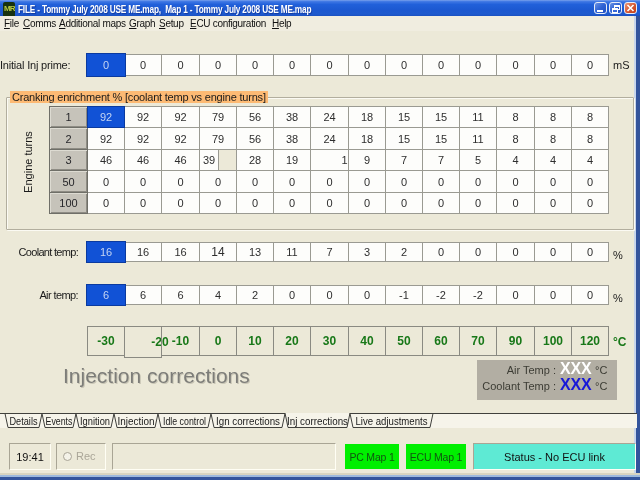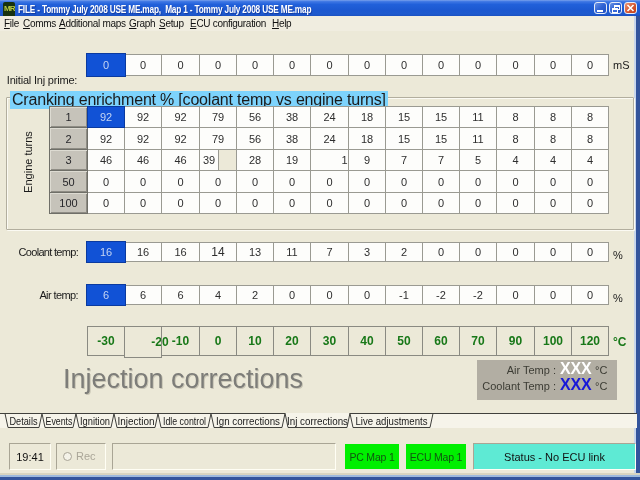--- a/index.html
+++ b/index.html
@@ -30,38 +30,38 @@
 <div class="abs" style="left:59px;top:18px;font-size:10px;letter-spacing:-0.3px;color:#111;"><u>A</u>dditional maps</div>
 <div class="abs" style="left:129px;top:18px;font-size:10px;letter-spacing:-0.3px;color:#111;"><u>G</u>raph</div>
 <div class="abs" style="left:159px;top:18px;font-size:10px;letter-spacing:-0.3px;color:#111;"><u>S</u>etup</div>
 <div class="abs" style="left:190px;top:18px;font-size:10px;letter-spacing:-0.3px;color:#111;"><u>E</u>CU configuration</div>
 <div class="abs" style="left:272px;top:18px;font-size:10px;letter-spacing:-0.3px;color:#111;"><u>H</u>elp</div>
 <div class="abs" style="left:634px;top:16px;width:2px;height:459px;background:#c7d5ec;"></div>
 <div class="abs" style="left:636px;top:16px;width:4px;height:459px;background:#33549c;"></div>
 <div class="abs" style="left:0;top:473px;width:640px;height:2px;background:#d8d4c0;"></div>
 <div class="abs" style="left:0;top:475px;width:640px;height:2px;background:#9db9dd;"></div>
 <div class="abs" style="left:0;top:477px;width:640px;height:3px;background:#33549c;"></div>
-<div class="lbl" style="left:0;top:74px;width:84px;text-align:center;letter-spacing:-0.2px;">Initial Inj prime:</div>
+<div class="lbl" style="left:0;top:59px;width:84px;text-align:left;letter-spacing:-0.2px;">Initial Inj prime:</div>
 <div class="abs" style="left:86px;top:53px;width:40px;height:24px;background:#1152d6;border:1px solid #0a3aa0;color:#c4d4f2;font-size:11px;display:flex;align-items:center;justify-content:center;z-index:3;">0</div>
 <div class="abs" style="left:124px;top:54px;width:38px;height:22px;background:#fdfdfb;border:1px solid #9a9a92;color:#2e2e2e;font-size:11px;display:flex;align-items:center;justify-content:center;">0</div>
 <div class="abs" style="left:161px;top:54px;width:39px;height:22px;background:#fdfdfb;border:1px solid #9a9a92;color:#2e2e2e;font-size:11px;display:flex;align-items:center;justify-content:center;">0</div>
 <div class="abs" style="left:199px;top:54px;width:38px;height:22px;background:#fdfdfb;border:1px solid #9a9a92;color:#2e2e2e;font-size:11px;display:flex;align-items:center;justify-content:center;">0</div>
 <div class="abs" style="left:236px;top:54px;width:38px;height:22px;background:#fdfdfb;border:1px solid #9a9a92;color:#2e2e2e;font-size:11px;display:flex;align-items:center;justify-content:center;">0</div>
 <div class="abs" style="left:273px;top:54px;width:38px;height:22px;background:#fdfdfb;border:1px solid #9a9a92;color:#2e2e2e;font-size:11px;display:flex;align-items:center;justify-content:center;">0</div>
 <div class="abs" style="left:310px;top:54px;width:39px;height:22px;background:#fdfdfb;border:1px solid #9a9a92;color:#2e2e2e;font-size:11px;display:flex;align-items:center;justify-content:center;">0</div>
 <div class="abs" style="left:348px;top:54px;width:38px;height:22px;background:#fdfdfb;border:1px solid #9a9a92;color:#2e2e2e;font-size:11px;display:flex;align-items:center;justify-content:center;">0</div>
 <div class="abs" style="left:385px;top:54px;width:38px;height:22px;background:#fdfdfb;border:1px solid #9a9a92;color:#2e2e2e;font-size:11px;display:flex;align-items:center;justify-content:center;">0</div>
 <div class="abs" style="left:422px;top:54px;width:38px;height:22px;background:#fdfdfb;border:1px solid #9a9a92;color:#2e2e2e;font-size:11px;display:flex;align-items:center;justify-content:center;">0</div>
 <div class="abs" style="left:459px;top:54px;width:38px;height:22px;background:#fdfdfb;border:1px solid #9a9a92;color:#2e2e2e;font-size:11px;display:flex;align-items:center;justify-content:center;">0</div>
 <div class="abs" style="left:496px;top:54px;width:39px;height:22px;background:#fdfdfb;border:1px solid #9a9a92;color:#2e2e2e;font-size:11px;display:flex;align-items:center;justify-content:center;">0</div>
 <div class="abs" style="left:534px;top:54px;width:38px;height:22px;background:#fdfdfb;border:1px solid #9a9a92;color:#2e2e2e;font-size:11px;display:flex;align-items:center;justify-content:center;">0</div>
 <div class="abs" style="left:571px;top:54px;width:38px;height:22px;background:#fdfdfb;border:1px solid #9a9a92;color:#2e2e2e;font-size:11px;display:flex;align-items:center;justify-content:center;">0</div>
 <div class="lbl" style="left:613px;top:59px;">mS</div>
 <div class="abs" style="left:6px;top:97px;width:628px;height:133px;border:1px solid #b2ae9e;border-radius:1px;box-shadow:inset 1px 1px 0 #fbfaf3, 1px 1px 0 #fbfaf3;"></div>
-<div class="abs" style="left:10px;top:91px;background:#7dd3fc;padding:0 2px;font-size:16px;letter-spacing:-0.2px;color:#1a1a1a;">Cranking enrichment % [coolant temp vs engine turns]</div>
+<div class="abs" style="left:10px;top:91px;background:#fdba74;padding:0 2px;font-size:11px;letter-spacing:-0.2px;color:#1a1a1a;">Cranking enrichment % [coolant temp vs engine turns]</div>
 <div class="abs" style="left:22px;top:127px;width:12px;height:70px;">
     <div style="position:absolute;left:-29px;top:29px;transform:rotate(-90deg);transform-origin:center;width:70px;text-align:center;font-size:11px;color:#1a1a1a;white-space:nowrap;">Engine turns</div>
   </div>
 <div class="abs" style="left:49px;top:106px;width:39px;height:22px;background:#c6c3ba;border:1px solid #6f6f68;box-shadow:inset 1px 1px 0 #dddbd2,inset -1px -1px 0 #8e8c84;color:#26262a;font-size:11px;display:flex;align-items:center;justify-content:center;z-index:2;">1</div>
 <div class="abs" style="left:87px;top:106px;width:38px;height:22px;background:#1152d6;border:1px solid #0a3aa0;color:#c4d4f2;font-size:11px;display:flex;align-items:center;justify-content:center;z-index:3;">92</div>
 <div class="abs" style="left:124px;top:106px;width:38px;height:22px;background:#fdfdfb;border:1px solid #9a9a92;color:#2e2e2e;font-size:11px;display:flex;align-items:center;justify-content:center;">92</div>
 <div class="abs" style="left:161px;top:106px;width:39px;height:22px;background:#fdfdfb;border:1px solid #9a9a92;color:#2e2e2e;font-size:11px;display:flex;align-items:center;justify-content:center;">92</div>
 <div class="abs" style="left:199px;top:106px;width:38px;height:22px;background:#fdfdfb;border:1px solid #9a9a92;color:#2e2e2e;font-size:11px;display:flex;align-items:center;justify-content:center;">79</div>
 <div class="abs" style="left:236px;top:106px;width:38px;height:22px;background:#fdfdfb;border:1px solid #9a9a92;color:#2e2e2e;font-size:11px;display:flex;align-items:center;justify-content:center;">56</div>
 <div class="abs" style="left:273px;top:106px;width:38px;height:22px;background:#fdfdfb;border:1px solid #9a9a92;color:#2e2e2e;font-size:11px;display:flex;align-items:center;justify-content:center;">38</div>
@@ -173,21 +173,21 @@
 <div class="abs" style="left:273px;top:326px;width:38px;height:30px;border:1px solid #8a8a82;color:#187818;font-weight:bold;font-size:12px;display:flex;align-items:center;justify-content:center;">20</div>
 <div class="abs" style="left:310px;top:326px;width:39px;height:30px;border:1px solid #8a8a82;color:#187818;font-weight:bold;font-size:12px;display:flex;align-items:center;justify-content:center;">30</div>
 <div class="abs" style="left:348px;top:326px;width:38px;height:30px;border:1px solid #8a8a82;color:#187818;font-weight:bold;font-size:12px;display:flex;align-items:center;justify-content:center;">40</div>
 <div class="abs" style="left:385px;top:326px;width:38px;height:30px;border:1px solid #8a8a82;color:#187818;font-weight:bold;font-size:12px;display:flex;align-items:center;justify-content:center;">50</div>
 <div class="abs" style="left:422px;top:326px;width:38px;height:30px;border:1px solid #8a8a82;color:#187818;font-weight:bold;font-size:12px;display:flex;align-items:center;justify-content:center;">60</div>
 <div class="abs" style="left:459px;top:326px;width:38px;height:30px;border:1px solid #8a8a82;color:#187818;font-weight:bold;font-size:12px;display:flex;align-items:center;justify-content:center;">70</div>
 <div class="abs" style="left:496px;top:326px;width:39px;height:30px;border:1px solid #8a8a82;color:#187818;font-weight:bold;font-size:12px;display:flex;align-items:center;justify-content:center;">90</div>
 <div class="abs" style="left:534px;top:326px;width:38px;height:30px;border:1px solid #8a8a82;color:#187818;font-weight:bold;font-size:12px;display:flex;align-items:center;justify-content:center;">100</div>
 <div class="abs" style="left:571px;top:326px;width:38px;height:30px;border:1px solid #8a8a82;color:#187818;font-weight:bold;font-size:12px;display:flex;align-items:center;justify-content:center;">120</div>
 <div class="abs" style="left:613px;top:335px;color:#187818;font-weight:bold;font-size:12px;">°C</div>
-<div class="abs" style="left:63px;top:364px;font-size:27px;color:#7d7d79;letter-spacing:0px;white-space:nowrap;text-shadow:1px 1px 0 #c8c5b5;">Injection corrections</div>
+<div class="abs" style="left:63px;top:364px;font-size:21px;color:#7d7d79;letter-spacing:0px;white-space:nowrap;text-shadow:1px 1px 0 #c8c5b5;">Injection corrections</div>
 <div class="abs" style="left:477px;top:360px;width:140px;height:40px;background:#b2aea3;">
 <div class="abs" style="left:0;top:4px;width:79px;text-align:right;font-size:11px;color:#3c3c34;">Air Temp :</div>
 <div class="abs" style="left:83px;top:0px;font-size:16px;font-weight:bold;color:#fff;letter-spacing:-0.2px;">XXX</div>
 <div class="abs" style="left:118px;top:4px;font-size:11px;color:#3c3c34;">°C</div>
 <div class="abs" style="left:0;top:20px;width:79px;text-align:right;font-size:11px;color:#3c3c34;">Coolant Temp :</div>
 <div class="abs" style="left:83px;top:16px;font-size:16px;font-weight:bold;color:#1818d8;letter-spacing:-0.2px;">XXX</div>
 <div class="abs" style="left:118px;top:20px;font-size:11px;color:#3c3c34;">°C</div>
 </div>
 <svg class="abs" style="left:0;top:0;" width="640" height="480" viewBox="0 0 640 480">
     <rect x="0" y="413" width="637" height="15" fill="#f6f4ea"></rect>

